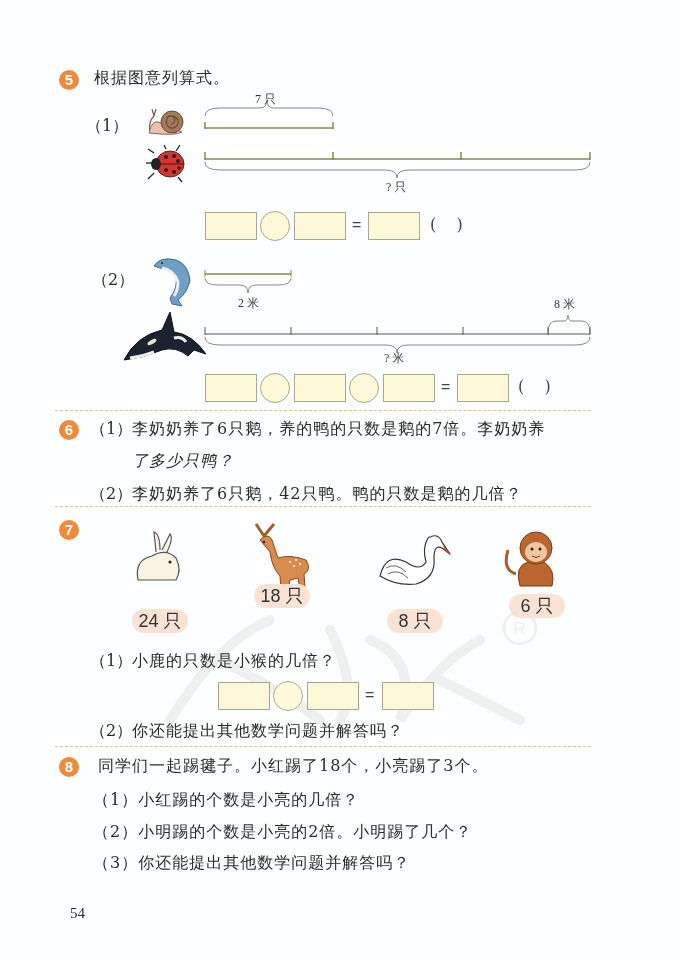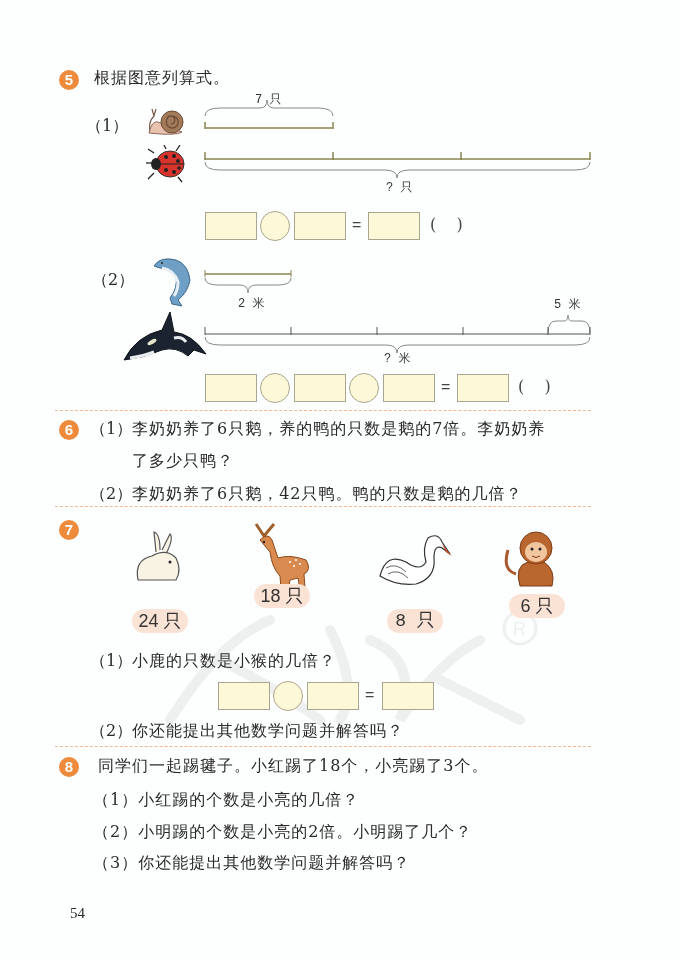--- a/index.html
+++ b/index.html
@@ -8,21 +8,21 @@
     font-family:"DejaVu Serif", "Liberation Serif", serif; color:#2a2a2a;
   }
   .abs { position:absolute; }
   .badge {
     position:absolute; width:20px; height:20px; border-radius:50%;
     background:#ee8a3c; color:#fff; font-family:"Liberation Sans", sans-serif;
     font-size:15px; line-height:20px; text-align:center; font-weight:bold;
   }
   .txt { position:absolute; font-size:16px; white-space:nowrap; letter-spacing:1px; }
   .sub { position:absolute; font-size:16px; white-space:nowrap; }
-  .lbl { position:absolute; font-family:Liberation Mono, monospace; font-size:12px; color:#333; white-space:nowrap; }
+  .lbl { position:absolute; font-family:Liberation Serif, serif; font-size:12px; color:#333; white-space:nowrap; }
   .box { position:absolute; height:28px; background:#fdf9d8; border:1px solid #a9a68f; box-sizing:border-box; }
   .circ { position:absolute; width:30px; height:30px; border-radius:50%; background:#fdf9d8; border:1px solid #a9a68f; box-sizing:border-box; }
   .eq { position:absolute; font-family:"Liberation Sans", sans-serif; font-size:16px; color:#444; }
   .paren { position:absolute; font-size:16px; color:#444; white-space:pre; }
   .divider { position:absolute; left:55px; width:536px; border-top:1px dashed #f0b88c; }
   .pill {
     position:absolute; width:56px; height:24px; border-radius:12px; background:#fae3d5;
     font-family:"Liberation Sans", sans-serif; font-size:18px; line-height:24px; text-align:center; color:#333;
   }
   .animal { position:absolute; }
@@ -119,38 +119,38 @@
   <line x1="5" y1="62" x2="5" y2="70" stroke="#555" stroke-width="1"></line>
   <line x1="91" y1="62" x2="91" y2="70" stroke="#555" stroke-width="1"></line>
   <line x1="177" y1="62" x2="177" y2="70" stroke="#555" stroke-width="1"></line>
   <line x1="263" y1="62" x2="263" y2="70" stroke="#555" stroke-width="1"></line>
   <line x1="348" y1="62" x2="348" y2="70" stroke="#555" stroke-width="1"></line>
   <line x1="390" y1="62" x2="390" y2="70" stroke="#555" stroke-width="1"></line>
 
   <path d="M5 72 Q5 80 20 80 L186 80 Q197 80 197 88 Q197 80 208 80 L375 80 Q390 80 390 72" stroke="#888" stroke-width="1" fill="none"></path>
 </svg>
 <div class="lbl" style="left:238px;top:295px;">2 米</div>
-<div class="lbl" style="left:554px;top:296px;">5 米</div>
+<div class="lbl" style="left:554px;top:296px;">8 米</div>
 <div class="lbl" style="left:384px;top:350px;">? 米</div>
 
 <div class="box" style="left:205px;top:374px;width:52px;"></div>
 <div class="circ" style="left:260px;top:373px;"></div>
 <div class="box" style="left:294px;top:374px;width:52px;"></div>
 <div class="circ" style="left:349px;top:373px;"></div>
 <div class="box" style="left:383px;top:374px;width:52px;"></div>
 <div class="eq" style="left:441px;top:378px;">=</div>
 <div class="box" style="left:457px;top:374px;width:52px;"></div>
 <div class="paren" style="left:518px;top:377px;">(    )</div>
 
 <div class="divider" style="top:410px;"></div>
 
 <div class="badge" style="left:59px;top:420px;">6</div>
 <div class="sub" style="left:90px;top:419px;">（1）</div>
 <div class="txt" style="left:132px;top:419px;text-align:right;">李奶奶养了6只鹅，养的鸭的只数是鹅的7倍。李奶奶养</div>
-<div class="txt" style="left:132px;top:451px;">了多少只鸭？</div>
+<div class="txt" style="left:132px;top:451px;font-style:italic;">了多少只鸭？</div>
 <div class="sub" style="left:90px;top:484px;">（2）</div>
 <div class="txt" style="left:132px;top:484px;">李奶奶养了6只鹅，42只鸭。鸭的只数是鹅的几倍？</div>
 
 <div class="divider" style="top:506px;"></div>
 
 <div class="badge" style="left:59px;top:520px;">7</div>
 
 <svg class="abs watermark" viewBox="0 0 380 130">
   <path d="M10 120 Q60 40 110 20 M60 60 Q120 90 160 120 M170 30 Q200 90 180 120 M210 40 Q260 60 240 120 Q280 60 320 40 M280 80 Q320 100 360 120" stroke="#888" stroke-width="10" fill="none" stroke-linecap="round"></path>
   <circle cx="360" cy="28" r="16" stroke="#888" stroke-width="3" fill="none"></circle>
@@ -186,21 +186,21 @@
   <path d="M18 56 Q12 36 26 32 L42 32 Q54 40 50 56 Z" fill="#b9662f" stroke="#7a3a18" stroke-width="1"></path>
   <circle cx="34" cy="18" r="16" fill="#b9662f" stroke="#7a3a18" stroke-width="1"></circle>
   <ellipse cx="34" cy="22" rx="11" ry="10" fill="#f2c7a0"></ellipse>
   <circle cx="30" cy="19" r="1.5" fill="#222"></circle>
     <circle cx="38" cy="19" r="1.5" fill="#222"></circle>
   <path d="M30 26 Q34 29 38 26" stroke="#7a3a18" fill="none"></path>
 </svg>
 
 <div class="pill" style="left:132px;top:609px;">24 只</div>
 <div class="pill" style="left:254px;top:584px;">18 只</div>
-<div class="pill" style="left:387px;top:609px;font-family:Liberation Mono, monospace;">8 只</div>
+<div class="pill" style="left:387px;top:609px;">8 只</div>
 <div class="pill" style="left:509px;top:594px;">6 只</div>
 
 <div class="sub" style="left:90px;top:651px;">（1）</div>
 <div class="txt" style="left:132px;top:651px;">小鹿的只数是小猴的几倍？</div>
 
 <div class="box" style="left:218px;top:682px;width:52px;"></div>
 <div class="circ" style="left:273px;top:681px;"></div>
 <div class="box" style="left:307px;top:682px;width:52px;"></div>
 <div class="eq" style="left:365px;top:686px;">=</div>
 <div class="box" style="left:382px;top:682px;width:52px;"></div>

